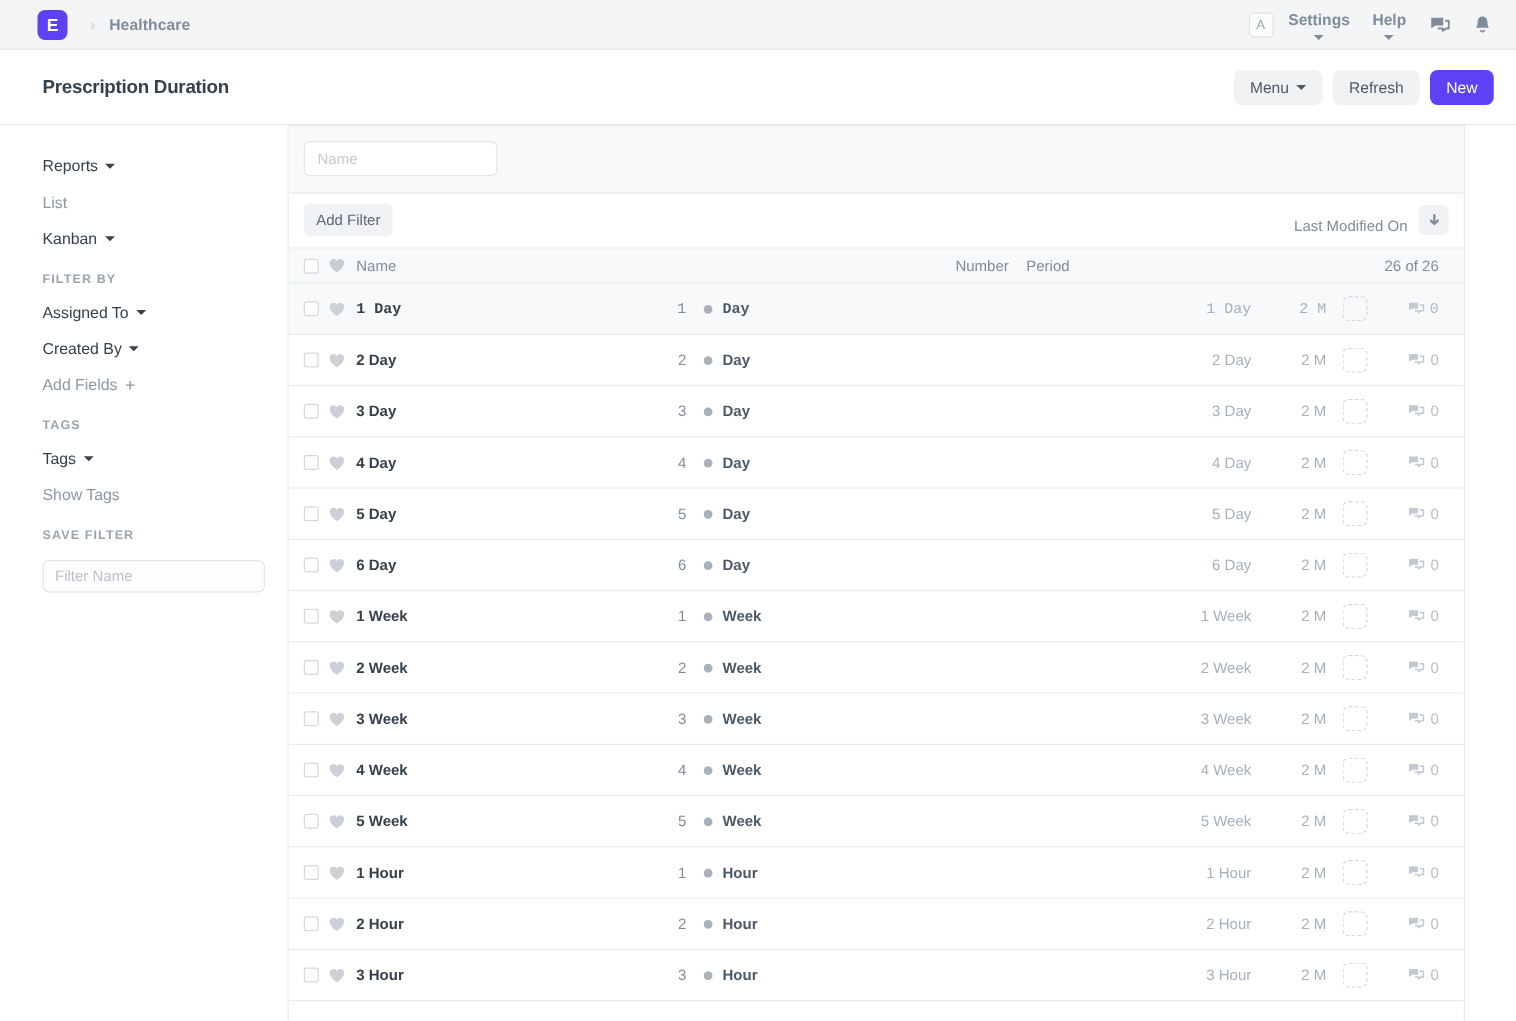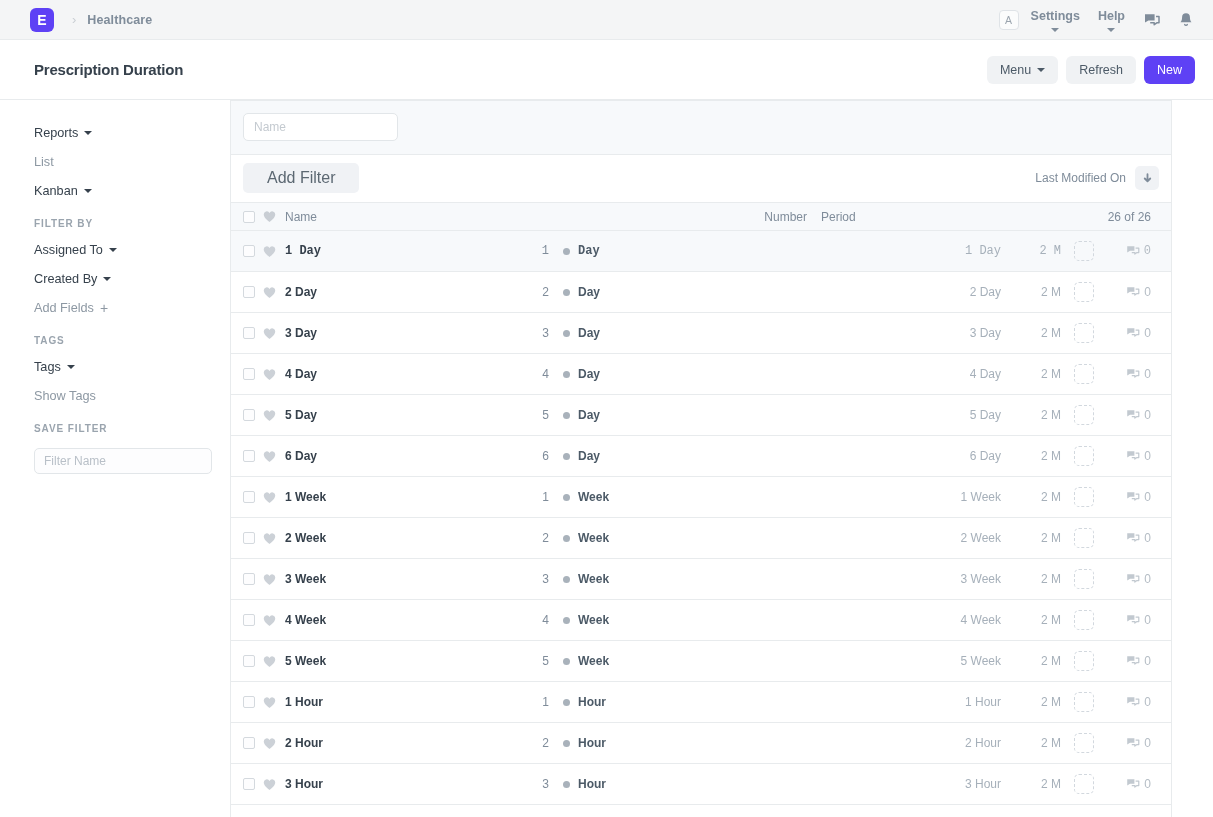--- a/index.html
+++ b/index.html
@@ -157,25 +157,25 @@
   }
   .name-filter-input::placeholder { color: #c4cad0; }
 
   .filter-bar {
     display: flex; align-items: center;
     padding: 8px 12px 9px 12px;
     border-bottom: 1px solid #e8ebed;
   }
   .add-filter-btn {
     background: #f0f2f5; color: #5c6872;
-    font-size: 16px; font-family: inherit;
+    font-size: 12px; font-family: inherit;
     border: none; border-radius: 5px;
-    padding: 6px 24px; cursor: pointer; text-align: right;
-  }
-  .sort-area { margin-left: auto; display: flex; align-items: center; gap: 9px; }
+    padding: 6px 10px; cursor: pointer; text-align: right;
+  }
+  .sort-area { margin-left: auto; display: flex; align-items: flex-end; gap: 9px; }
   .sort-label { font-size: 12px; color: #7f8c9a; cursor: pointer; }
   .sort-dir-btn {
     width: 24px; height: 24px; border-radius: 5px;
     background: #f0f2f5; border: none; cursor: pointer;
     display: flex; align-items: center; justify-content: center;
   }
 
   
   .thead {
     display: flex; align-items: center;

